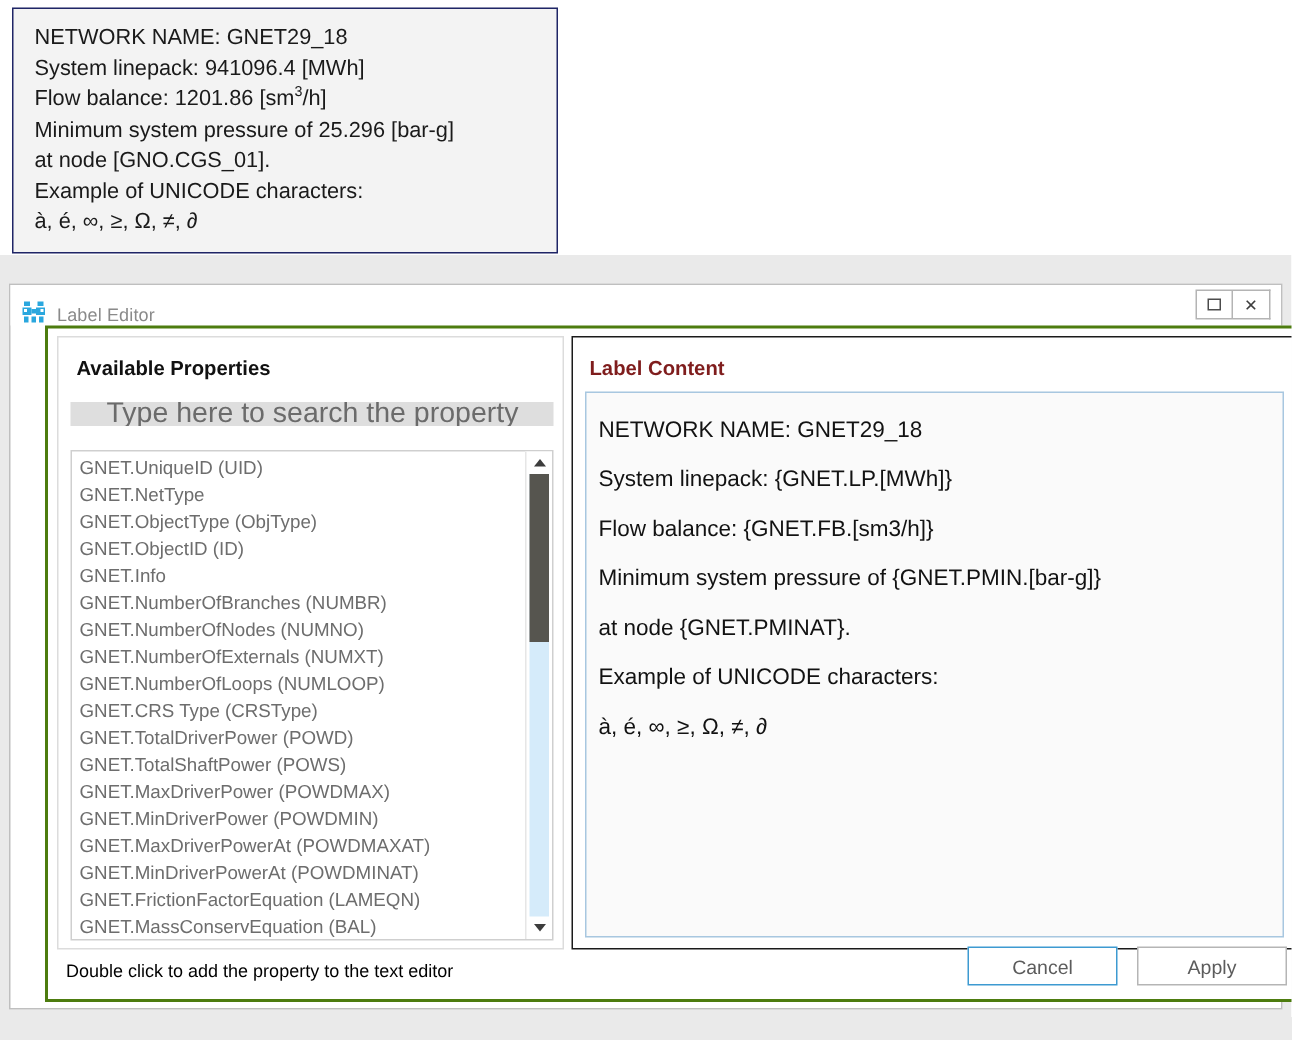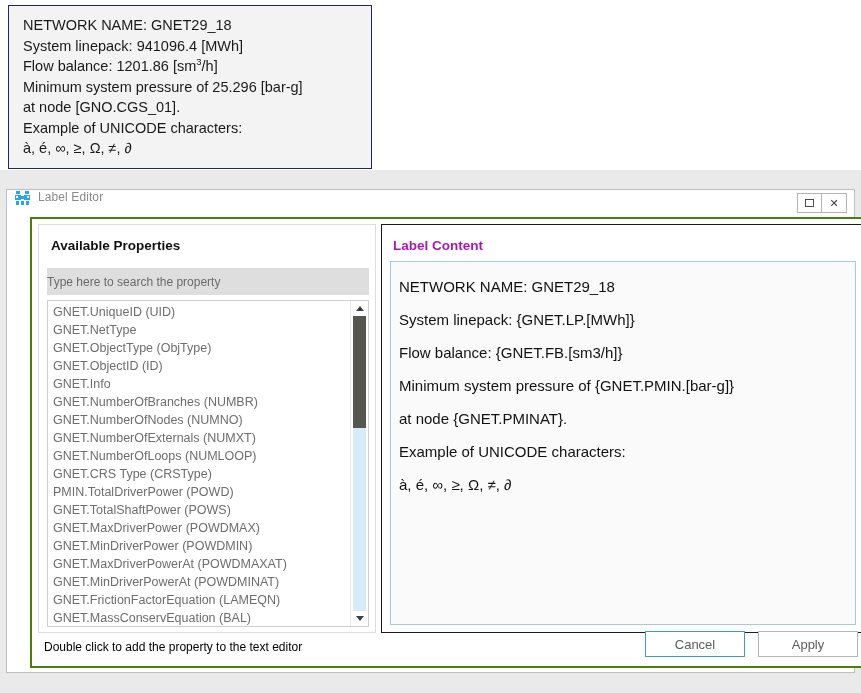--- a/index.html
+++ b/index.html
@@ -61,21 +61,21 @@
     background: #ffffff;
     border: 1px solid #bfbfbf;
   }
 
   
   #title-bar {
     position: relative;
     height: 27px;
     background: #ffffff;
     display: flex;
-    align-items: flex-start;
+    align-items: flex-end;
   }
   #app-icon {
     width: 17px;
     height: 17px;
     margin-left: 7px;
     margin-right: 7px;
     flex: 0 0 auto;
     display: block;
   }
   #window-title {
@@ -144,27 +144,27 @@
     top: 13px;
     font-size: 13.5px;
     font-weight: bold;
     color: #111111;
   }
   #property-search-input {
     position: absolute;
     left: 8px;
     top: 43px;
     width: 322px;
-    height: 27px;
+    height: 16px;
     box-sizing: border-box;
     border: none;
     background: #dedede;
-    padding-left: 0;
+    padding-left: 24px;
     font-family: "Liberation Sans", sans-serif;
-    font-size: 12px;
+    font-size: 19px;
     color: #6b6b6b;
     outline: none;
   }
   #property-search-input::placeholder { color: #6b6b6b; opacity: 1; }
 
   #property-list-wrap {
     position: absolute;
     left: 8px;
     top: 75px;
     width: 322px;
@@ -244,21 +244,21 @@
     box-sizing: border-box;
     border: 1px solid #1b1b1b;
     background: #ffffff;
   }
   #label-content-title {
     position: absolute;
     left: 11px;
     top: 13px;
     font-size: 13.5px;
     font-weight: bold;
-    color: #a21caf;
+    color: #7f1d1d;
   }
   #label-content-editor {
     position: absolute;
     left: 8px;
     top: 36px;
     width: 466px;
     height: 364px;
     box-sizing: border-box;
     border: 1px solid #a8c7e0;
     background: #fafafa;
@@ -362,21 +362,21 @@
           <div class="property-item">GNET.UniqueID (UID)</div>
           <div class="property-item">GNET.NetType</div>
           <div class="property-item">GNET.ObjectType (ObjType)</div>
           <div class="property-item">GNET.ObjectID (ID)</div>
           <div class="property-item">GNET.Info</div>
           <div class="property-item">GNET.NumberOfBranches (NUMBR)</div>
           <div class="property-item">GNET.NumberOfNodes (NUMNO)</div>
           <div class="property-item">GNET.NumberOfExternals (NUMXT)</div>
           <div class="property-item">GNET.NumberOfLoops (NUMLOOP)</div>
           <div class="property-item">GNET.CRS Type (CRSType)</div>
-          <div class="property-item">PMIN.TotalDriverPower (POWD)</div>
+          <div class="property-item">GNET.TotalDriverPower (POWD)</div>
           <div class="property-item">GNET.TotalShaftPower (POWS)</div>
           <div class="property-item">GNET.MaxDriverPower (POWDMAX)</div>
           <div class="property-item">GNET.MinDriverPower (POWDMIN)</div>
           <div class="property-item">GNET.MaxDriverPowerAt (POWDMAXAT)</div>
           <div class="property-item">GNET.MinDriverPowerAt (POWDMINAT)</div>
           <div class="property-item">GNET.FrictionFactorEquation (LAMEQN)</div>
           <div class="property-item">GNET.MassConservEquation (BAL)</div>
         </div>
 
         <div id="property-scrollbar">

